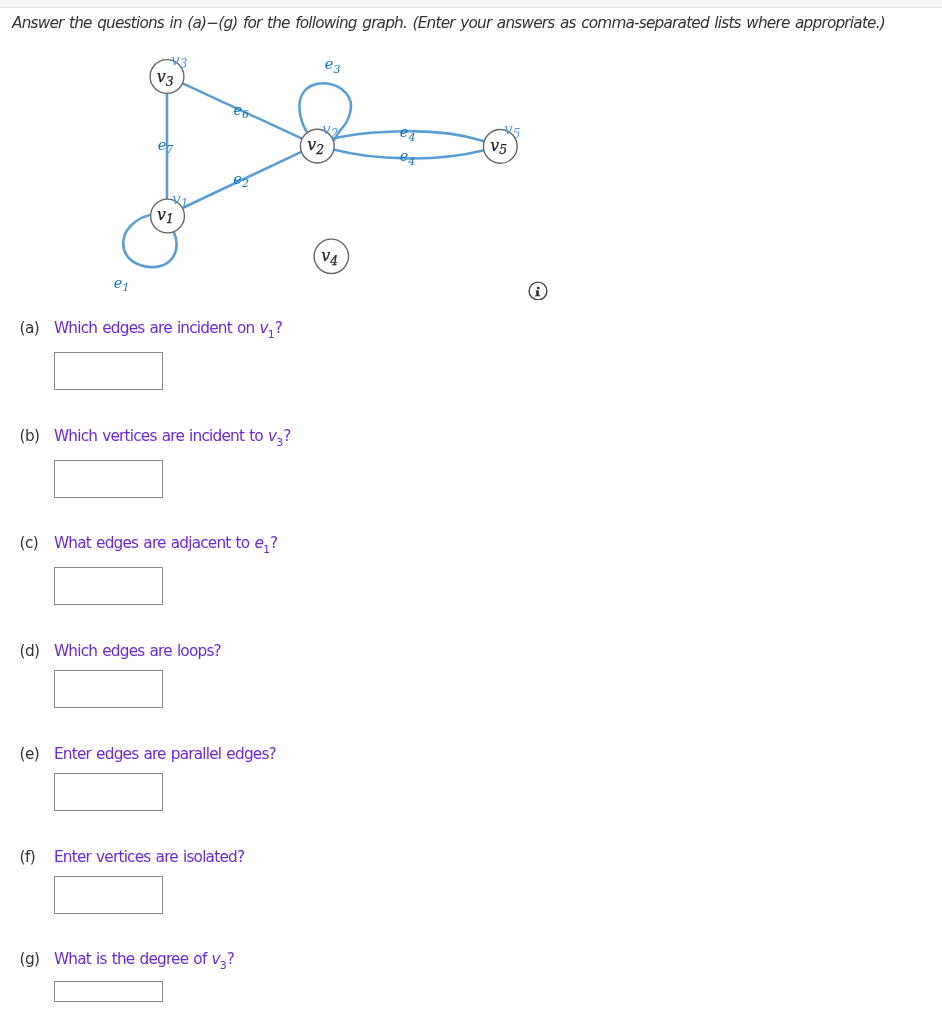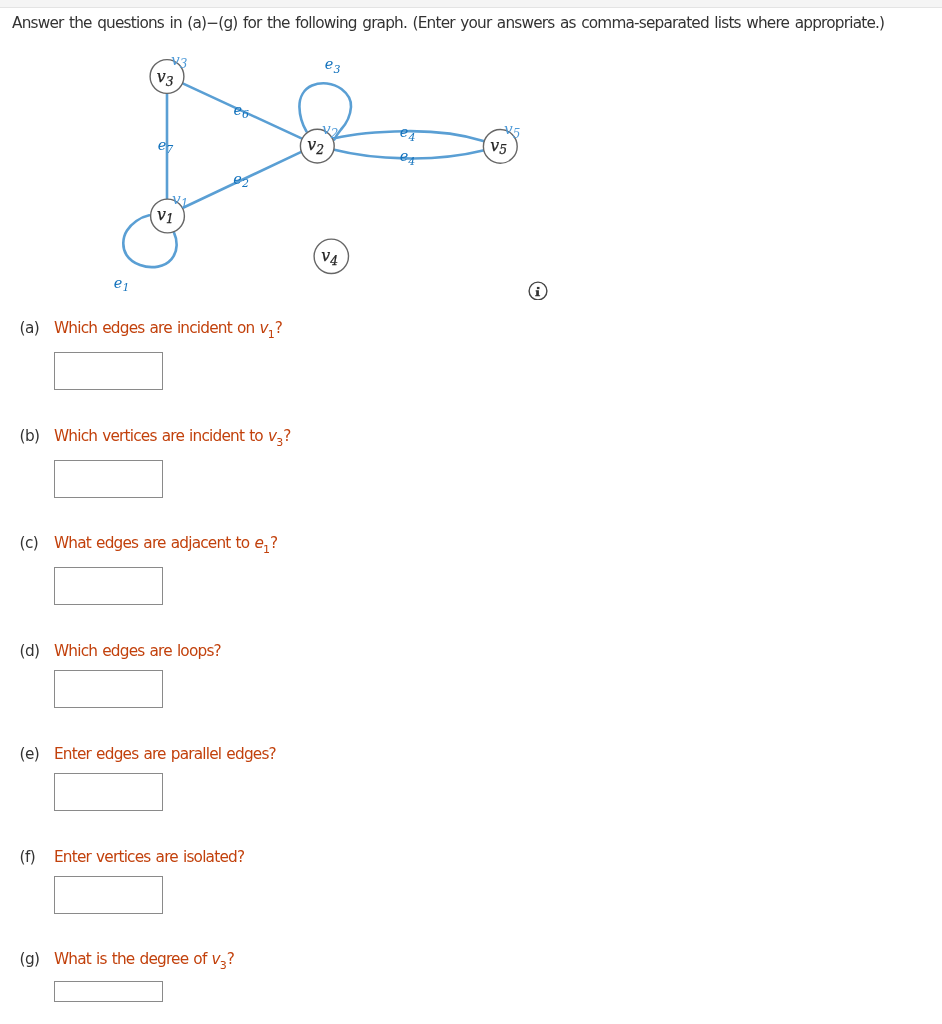--- a/index.html
+++ b/index.html
@@ -1,21 +1,21 @@
 <!DOCTYPE html>
 <html><head>
 <meta charset="utf-8">
 <style>
   html,body{margin:0;padding:0;}
   body{width:942px;height:1024px;background:#fff;font-family:"DejaVu Sans",sans-serif;overflow:hidden;position:relative;}
   .topbar{position:absolute;left:0;top:0;width:942px;height:8px;background:#f5f5f5;border-bottom:1px solid #e4e4e4;box-sizing:border-box;}
-  .prompt{position:absolute;left:12px;top:14px;font-size:15.3px;letter-spacing:-0.8px;word-spacing:1.4px;color:#333;white-space:nowrap;}
+  .prompt{position:absolute;left:12px;top:14px;font-size:15.3px;letter-spacing:-0.8px;word-spacing:1.4px;color:#333;white-space:nowrap;font-style:italic;}
   #graph{position:absolute;left:0;top:0px;}
   .qlabel{position:absolute;left:19.6px;font-size:15.3px;letter-spacing:-0.62px;color:#333;}
-  .qtext{position:absolute;font-size:15.3px;letter-spacing:-0.8px;word-spacing:1.0px;color:#c2410c;white-space:nowrap;}
+  .qtext{position:absolute;font-size:15.3px;letter-spacing:-0.8px;word-spacing:1.0px;color:#6d28d9;white-space:nowrap;}
   .ansbox{position:absolute;left:54px;width:109px;height:38px;border:1px solid #8a8a8a;background:#fff;box-sizing:border-box;padding:0 4px;font-family:"DejaVu Sans",sans-serif;font-size:15.3px;color:#333;outline:none;border-radius:0;-webkit-appearance:none;appearance:none;}
   .mvar{font-style:italic;}
   .sub{font-size:0.72em;vertical-align:-0.46em;font-family:"DejaVu Sans",sans-serif;font-style:normal;letter-spacing:0px;}
   .nodelbl text{font-family:"DejaVu Serif",serif;font-style:italic;font-size:15.8px;}
   .nodelbl .nsub{font-size:12.3px;}
   .bluelbl text{font-family:"DejaVu Serif",serif;font-style:italic;font-size:15.5px;}
   .bluelbl .bsub{font-size:12px;}
   .edgelbl text{font-family:"DejaVu Serif",serif;font-style:italic;font-size:14.5px;}
   .edgelbl .esub{font-size:11px;}
 </style>

